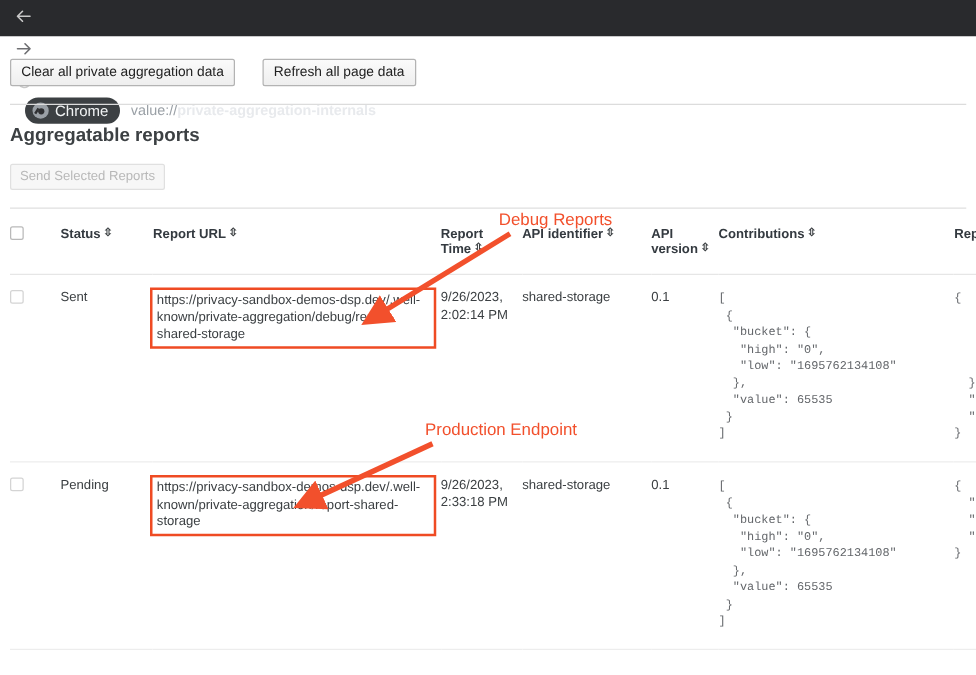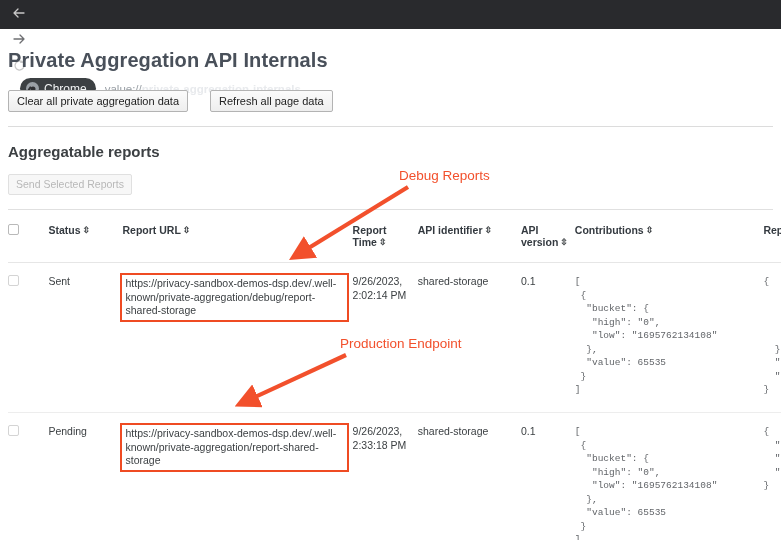--- a/index.html
+++ b/index.html
@@ -283,21 +283,20 @@
     <div class="chip">
       <span class="chrome-logo"></span>
       <span class="chip-label">Chrome</span>
     </div>
     <span class="url-text"><span>value://</span><b>private-aggregation-internals</b></span>
   </div>
 </div>
 
 <div class="page">
 
-  <h1 class="page-title">Private Aggregation API Internals</h1>
 
   <div class="btn-row">
     <button class="std-btn">Clear all private aggregation data</button>
     <button class="std-btn">Refresh all page data</button>
   </div>
 
   <div class="divider"></div>
 
   <h2 class="section-title">Aggregatable reports</h2>
 

